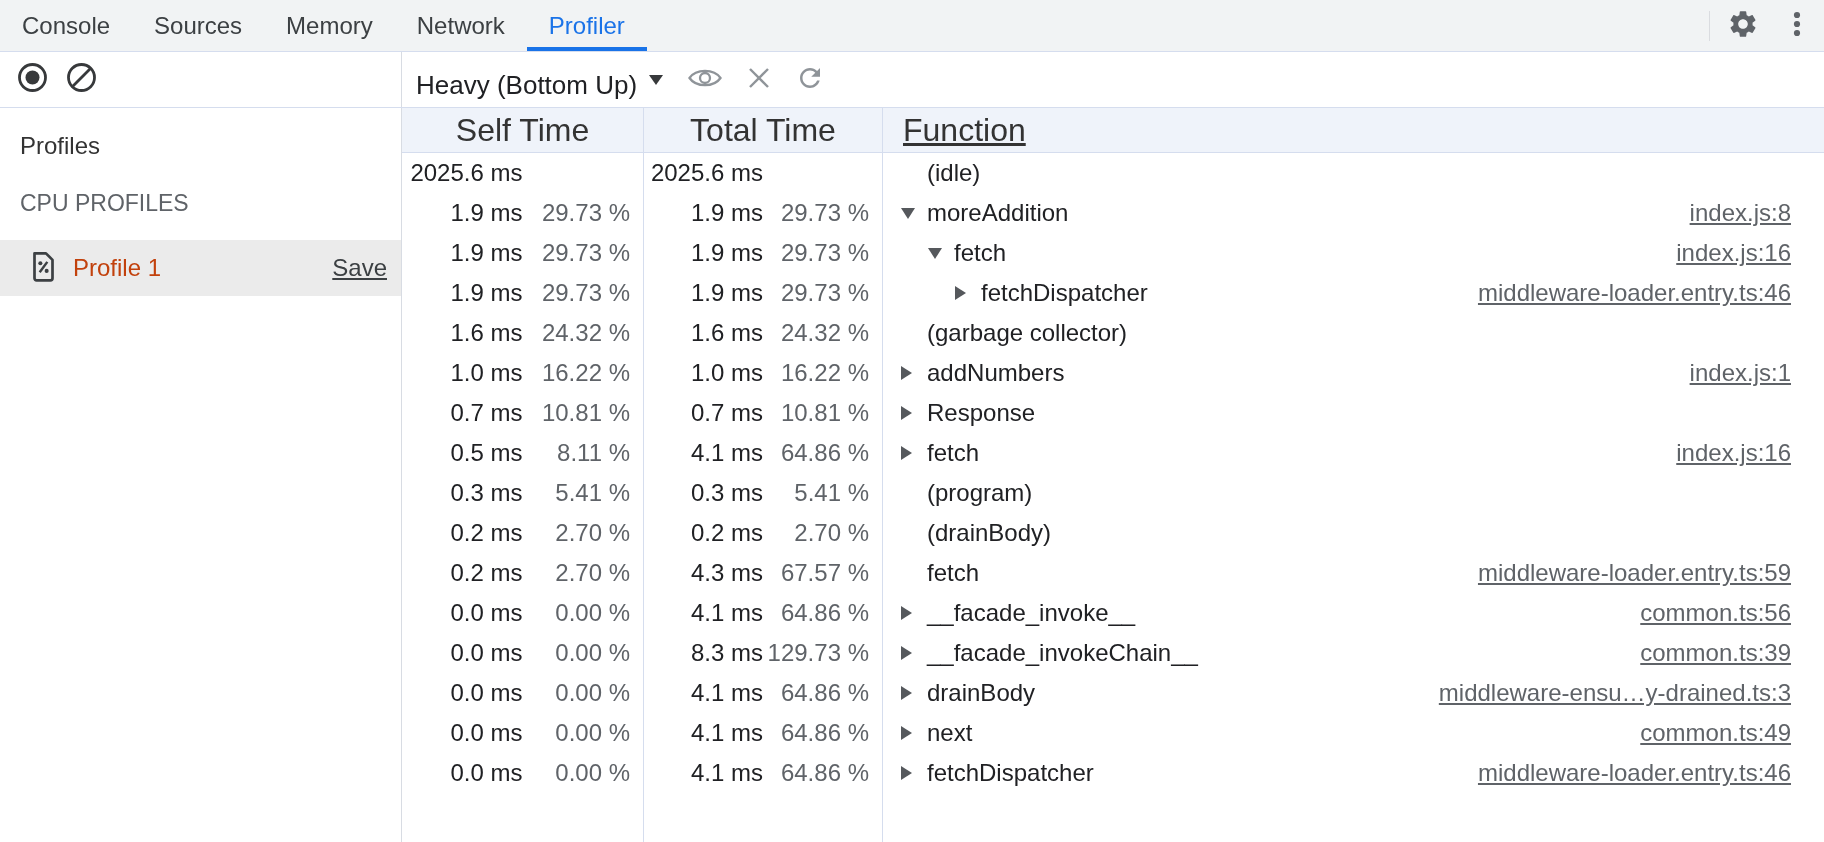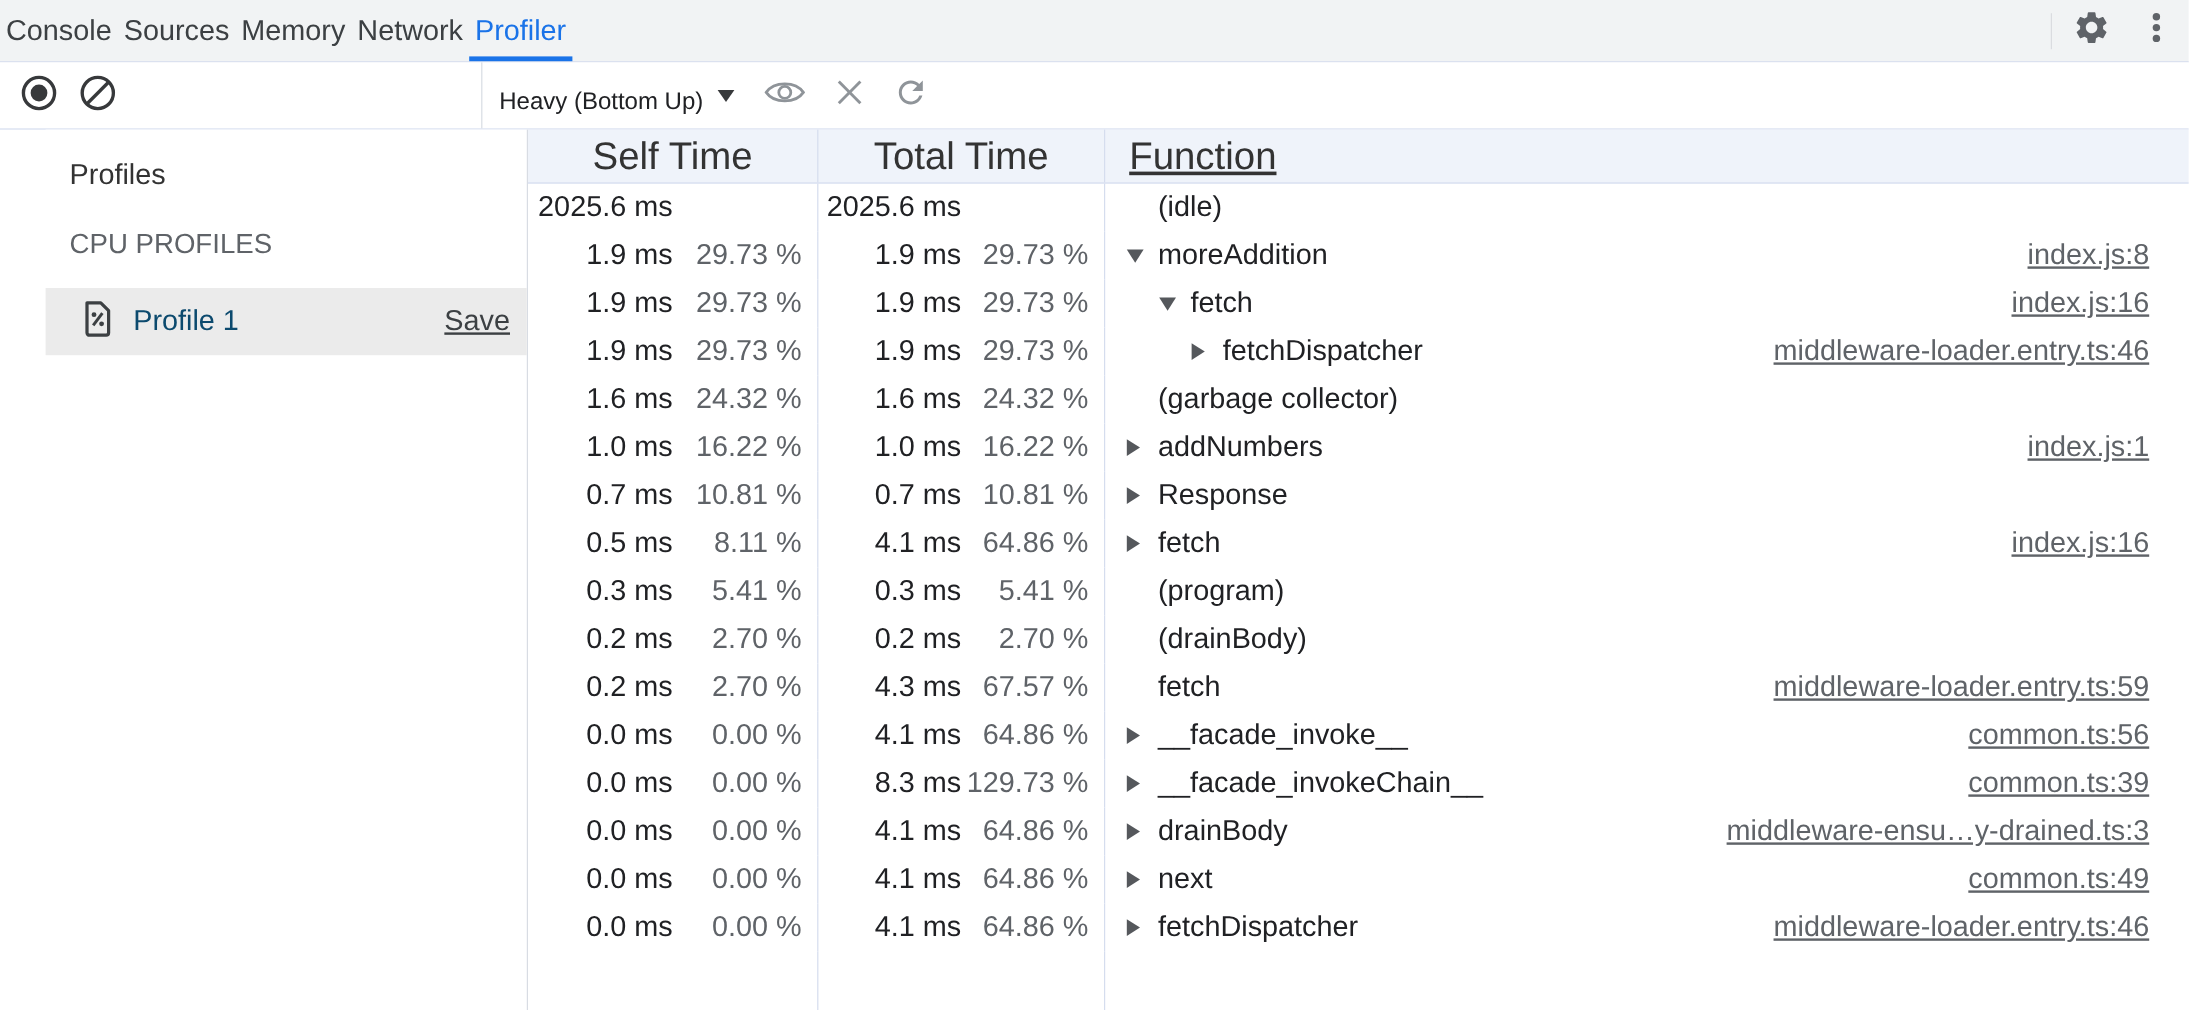--- a/index.html
+++ b/index.html
@@ -3,45 +3,45 @@
 <meta charset="utf-8">
 <style>
   * { margin:0; padding:0; box-sizing:border-box; }
   html,body { width:1824px; height:842px; overflow:hidden; }
   body { font-family:"Liberation Sans", sans-serif; background:#fff; color:#202124; }
   .app { width:1824px; height:842px; display:flex; flex-direction:column; position:relative; }
 
   
   .tabbar { height:52px; background:#f1f3f4; border-bottom:1px solid #d5ddee; display:flex; align-items:stretch; flex:0 0 auto; }
   .tabs { display:flex; align-items:stretch; }
-  .tab { display:flex; align-items:center; padding:0 5px; font-size:24px; color:#3c4043; cursor:default; border-bottom:4px solid transparent; padding-top:4px; }
+  .tab { display:flex; align-items:center; padding:0 22px; font-size:24px; color:#3c4043; cursor:default; border-bottom:4px solid transparent; padding-top:4px; }
   .tab.active { color:#1a73e8; border-bottom-color:#1a73e8; }
   .tabbar-right { margin-left:auto; display:flex; align-items:center; padding-right:8px; }
   .vdiv { width:1px; height:30px; background:#dadce0; margin-right:14px; }
   .iconbtn { display:flex; align-items:center; justify-content:center; cursor:pointer; }
   .gear-btn { width:38px; height:44px; margin-right:16px; }
   .dots-btn { width:38px; height:44px; }
 
   
   .toolbar-row { height:56px; display:flex; border-bottom:1px solid #d5ddee; background:#fff; flex:0 0 auto; }
   .side-tools { width:402px; flex:0 0 402px; border-right:1px solid #d8dce3; display:flex; align-items:center; padding-left:17px; gap:18px; }
   .main-tools { flex:1; display:flex; align-items:center; padding-left:14px; }
   .profile-view { display:flex; align-items:center; cursor:pointer; }
-  .profile-view-label { font-size:20px; color:#202124;margin-top:12px; }
+  .profile-view-label { font-size:26px; color:#202124;margin-top:12px; }
   .caret-down { width:0; height:0; border-left:7px solid transparent; border-right:7px solid transparent; border-top:10px solid #37393b; margin-left:12px; }
   .tool-ic { margin-left:22px; }
   .tool-ic.first { margin-left:24px; }
 
   
-  .content { flex:1; display:flex; min-height:0;padding-left:38px; }
+  .content { flex:1; display:flex; min-height:0; }
   .sidebar { width:402px; flex:0 0 402px; border-right:1px solid #d8dce3; background:#fff; padding-top:24px; }
   .side-title { font-size:24px; color:#333; padding-left:20px; line-height:28px; }
   .side-heading { font-size:23px; color:#5f6368; padding-left:20px; margin-top:30px; line-height:26px; }
   .profile-item { margin-top:24px; height:56px; background:#ebebeb; display:flex; align-items:center; padding:0 14px 0 30px; cursor:pointer; }
-  .profile-item .name { font-size:24px; color:#0c4a6e; margin-left:16px; }
+  .profile-item .name { font-size:24px; color:#c2410c; margin-left:16px; }
   .profile-item .save { margin-left:auto; font-size:24px; color:#3c4043; text-decoration:underline; cursor:pointer; }
 
   
   .grid { flex:1; display:flex; flex-direction:column; min-width:0; }
   .grid-header { flex:0 0 44px; display:grid; grid-template-columns:242px 239px 1fr; background:#eff3fa; border-bottom:1px solid #d5ddee; align-items:center; font-size:32px; color:#333; }
   .grid-header .hc { height:44px; display:flex; align-items:center; }
   .grid-header .hc.c1, .grid-header .hc.c2 { border-right:1px solid #d5ddee; justify-content:center; }
   .grid-header .hc.c3 { padding-left:20px;text-decoration:underline; }
   .grid-body { flex:1; display:flex; flex-direction:column; min-height:0; }
   .row { flex:0 0 40px; display:grid; grid-template-columns:242px 239px 1fr; align-items:stretch; }

